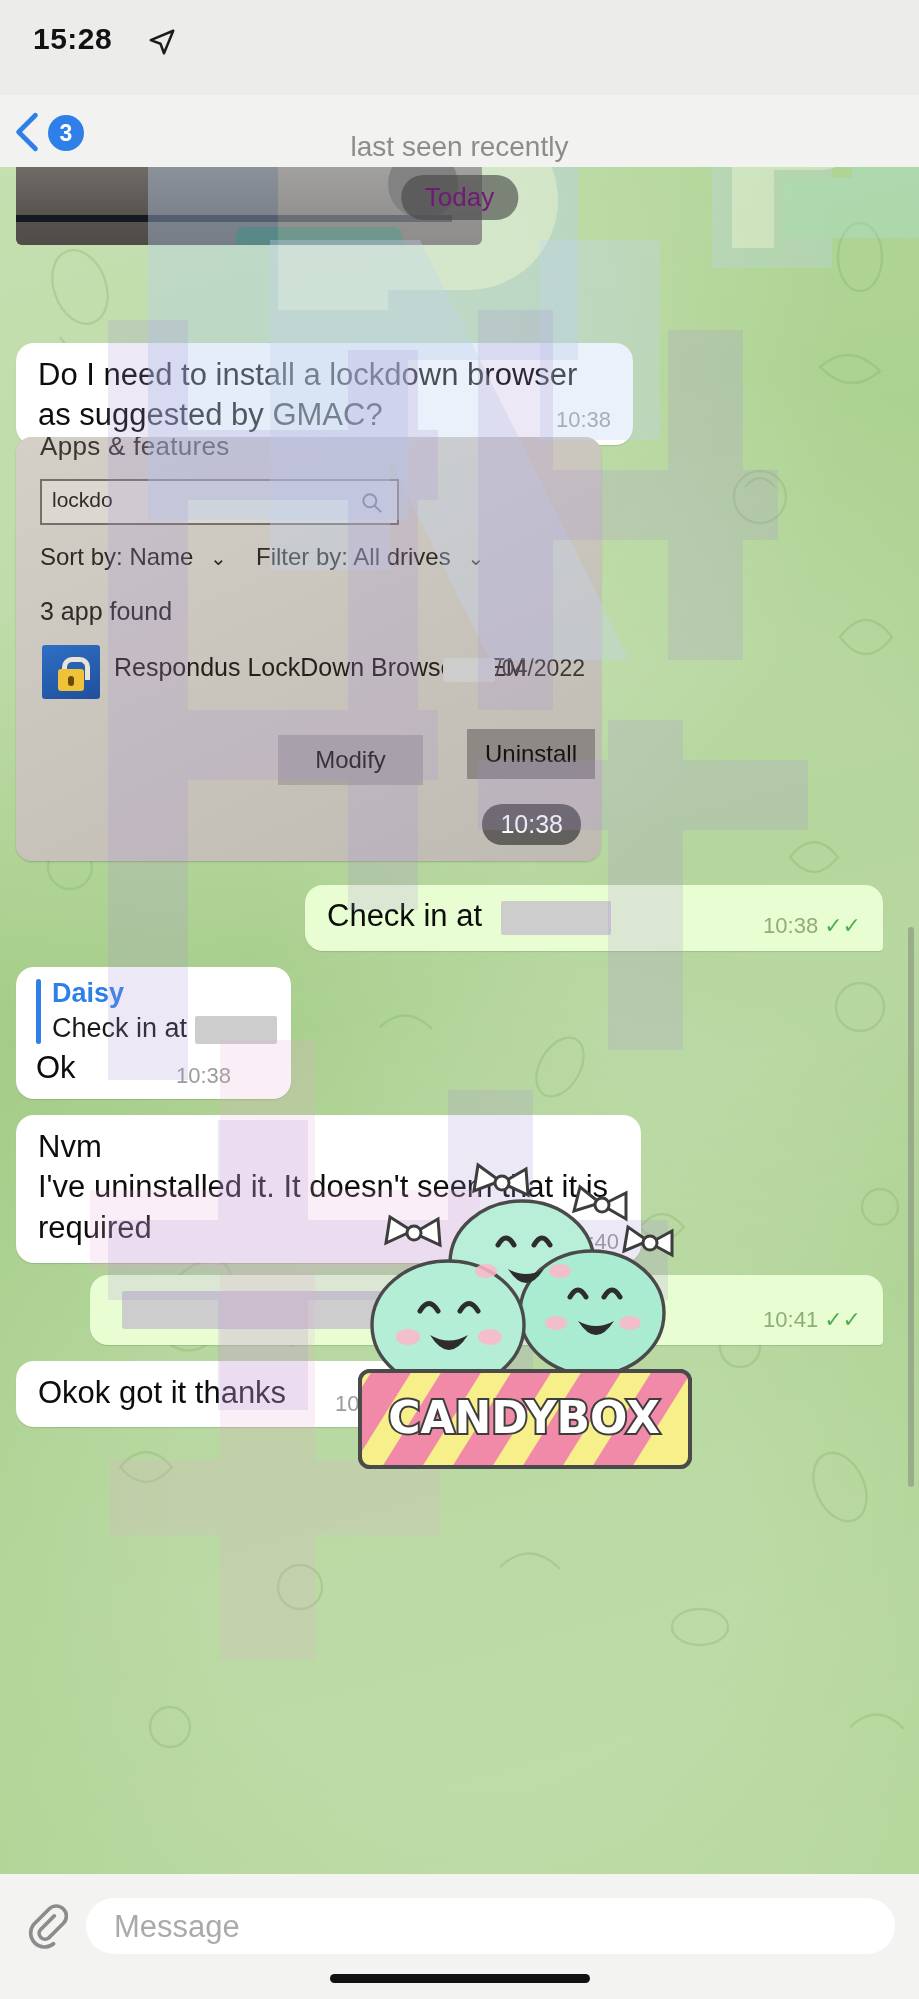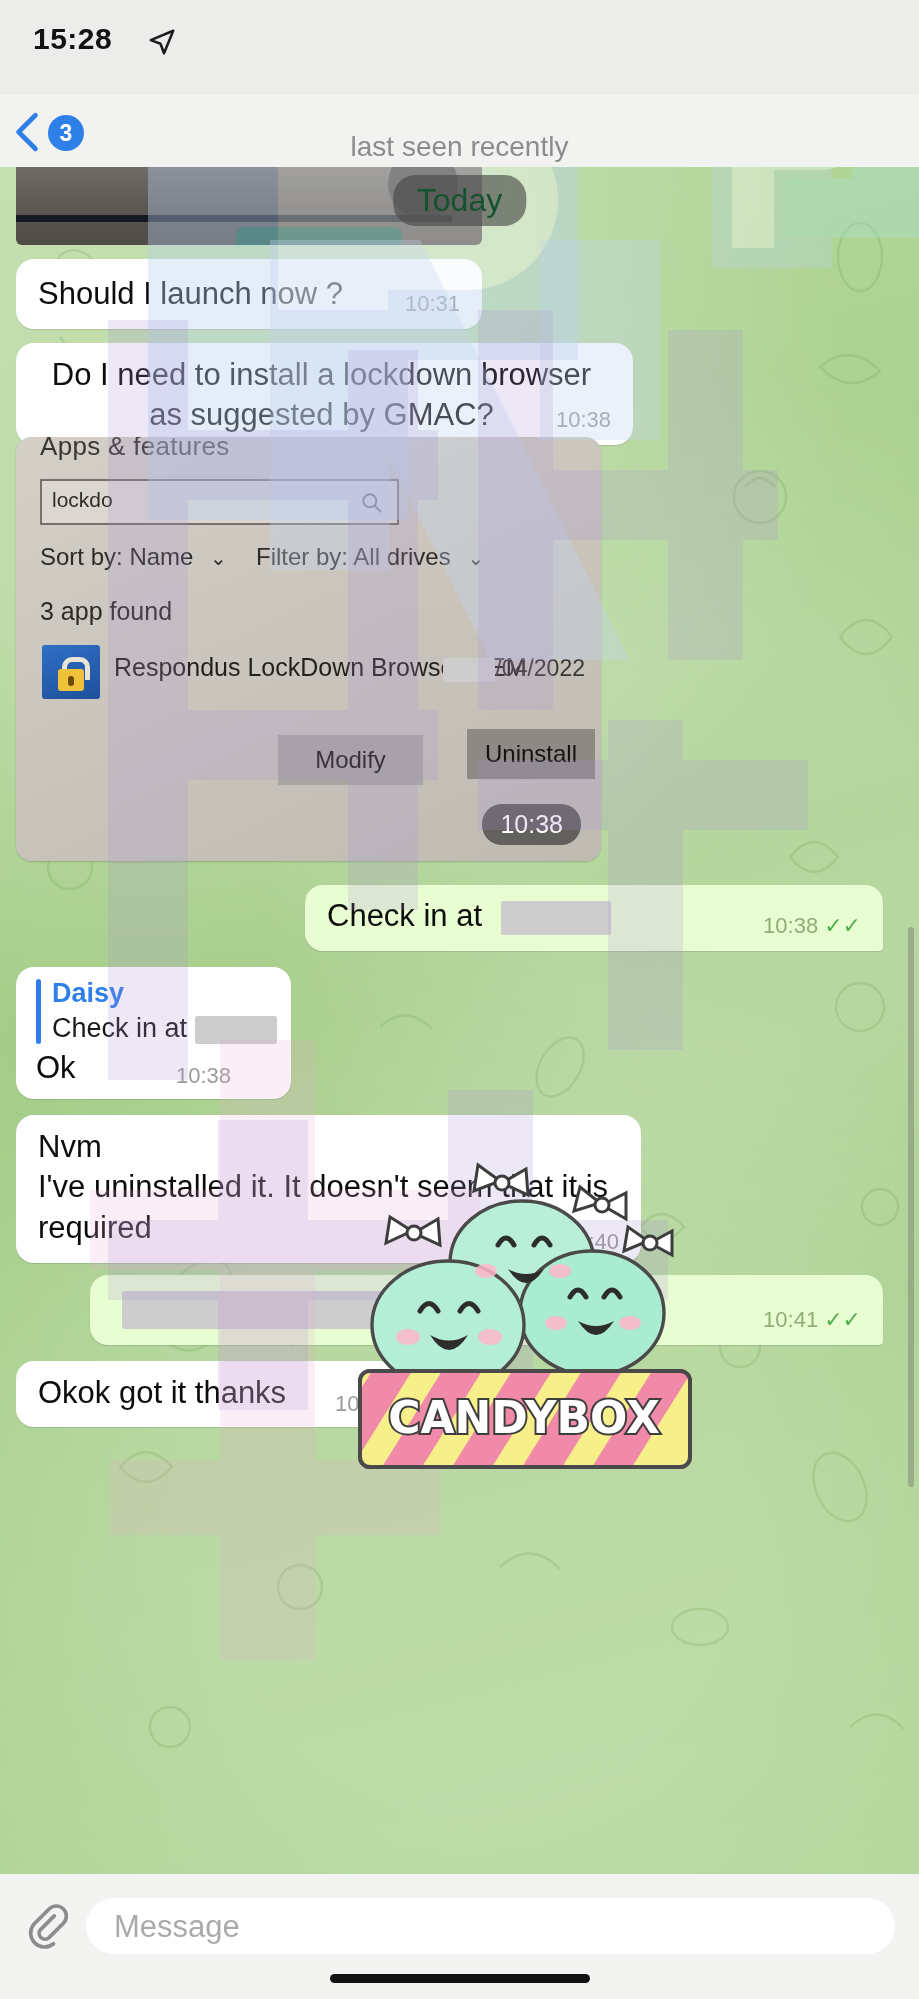--- a/index.html
+++ b/index.html
@@ -54,22 +54,22 @@
       radial-gradient(circle at 50% 78%, rgba(255,255,255,.15) 0 20%, transparent 42%),
       linear-gradient(165deg,#b4d79a 0%,#a5cd88 45%,#b6d89d 100%);
   }
   .doodles{position:absolute;inset:0;opacity:.30;}
 
   .msgs{position:absolute;inset:0;padding:0 16px;}
 
   
   .date-pill{
     position:absolute;left:50%;transform:translateX(-50%);
-    top:8px;background:rgba(70,70,70,.62);color:#14532d;
-    font-size:32px;padding:7px 24px;border-radius:22px;z-index:3;
+    top:8px;background:rgba(70,70,70,.62);color:#701a75;
+    font-size:26px;padding:7px 24px;border-radius:22px;z-index:3;
   }
 
   
   .bubble{position:absolute;border-radius:18px;box-shadow:0 1px 1px rgba(0,0,0,.12);}
   .in{background:#ffffff;}
   .out{background:#e8fdd2;}
   .btxt{
     font-size:31px;color:#0d0d0d;line-height:1.30;
     padding:12px 22px 14px 22px;
   }
@@ -271,27 +271,23 @@
     <div class="msgs">
 
       <div class="photo-top">
         <div class="blob"></div>
         <div class="line"></div>
         <div class="greenstrip"></div>
       </div>
 
       <div class="date-pill">Today</div>
 
-      <div class="bubble in" style="left:16px;top:92px;width:466px;height:70px;">
-        <div class="btxt" style="padding-top:15px;">Should I launch now ?</div>
-        <div class="time">10:31</div>
-      </div>
 
       <div class="bubble in" style="left:16px;top:176px;width:617px;height:102px;">
-        <div class="btxt" style="padding-right:28px;padding-top:12px;text-align:center;">Do I need to install a lockdown browser as suggested by GMAC?</div>
+        <div class="btxt" style="padding-right:28px;padding-top:12px;">Do I need to install a lockdown browser as suggested by GMAC?</div>
         <div class="time">10:38</div>
       </div>
 
       <div class="photo-msg" style="top:270px;height:424px;">
         <div class="win">
           <div class="win-head">Apps &amp; features</div>
 
           <div class="win-search">
             <span>lockdo</span>
             <svg class="mag" width="26" height="26" viewBox="0 0 24 24">

